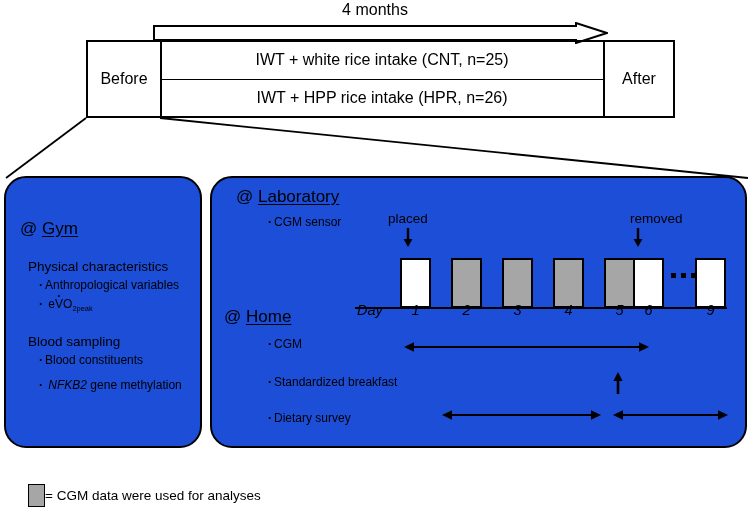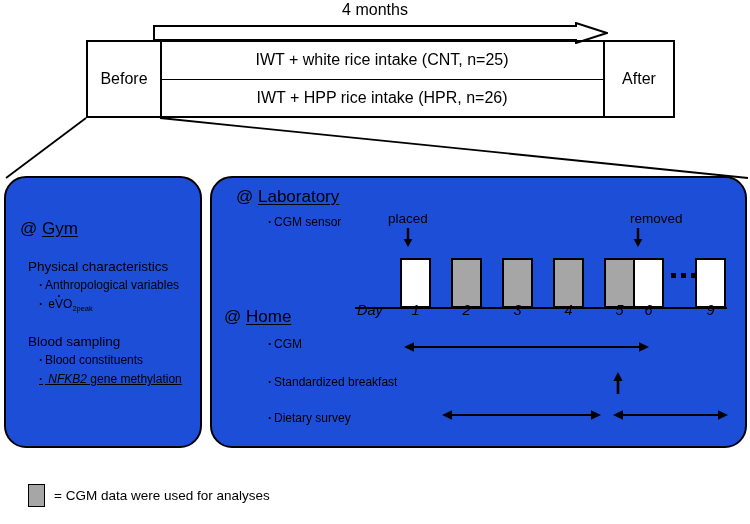--- a/index.html
+++ b/index.html
@@ -49,21 +49,21 @@
   .day-bar.shaded{background:#a6a6a6;}
   #axis-line{position:absolute;left:0;bottom:-1px;width:372px;height:1.6px;background:#000;}
   .day-label{position:absolute;top:302px;font-size:14.5px;font-style:italic;text-align:center;width:31px;}
   #day-word{position:absolute;left:357px;top:302px;font-size:14.5px;font-style:italic;}
   .ellipsis-dot{position:absolute;width:5px;height:5px;background:#000;}
 
   .anno{position:absolute;font-size:13.5px;}
   .down-arrow{position:absolute;width:10px;height:19px;}
 
   
-  #legend{left:28px;top:484px;display:flex;align-items:center;gap:9px;}
+  #legend{left:28px;top:484px;display:flex;align-items:center;}
   #legend-swatch{width:17px;height:23px;background:#a6a6a6;border:1.6px solid #000;box-sizing:border-box;}
   #legend-text{font-size:13.5px;}
 </style>
 </head>
 <body>
 
 <div class="abs txt" id="four-months-label">4 months</div>
 
 <div class="abs" id="duration-arrow">
   <svg width="455" height="22" viewBox="0 0 455 22">
@@ -100,21 +100,21 @@
   <div class="abs txt bullet" style="left:33px;top:101px;">Anthropological variables</div>
 
   <div class="abs txt bullet" style="left:33px;top:120px;">
     <span>e</span><span class="vdot">V</span><span>O</span><sub>2peak</sub>
   </div>
 
   <div class="abs txt sect-title" style="left:22px;top:157px;text-align:center;">Blood sampling</div>
 
   <div class="abs txt bullet" style="left:33px;top:176px;">Blood constituents</div>
 
-  <div class="abs txt bullet" style="left:33px;top:195px;text-decoration:underline;">
+  <div class="abs txt bullet" style="left:33px;top:201px;">
     <span class="ital">NFKB2</span><span> gene methylation</span>
   </div>
 </div>
 
 <div class="abs panel" id="lab-panel"></div>
 
 <div class="abs txt at-head" style="left:224px;top:188px;margin-left:12px;">
   <span>@</span>
   <span class="uline">Laboratory</span>
 </div>

